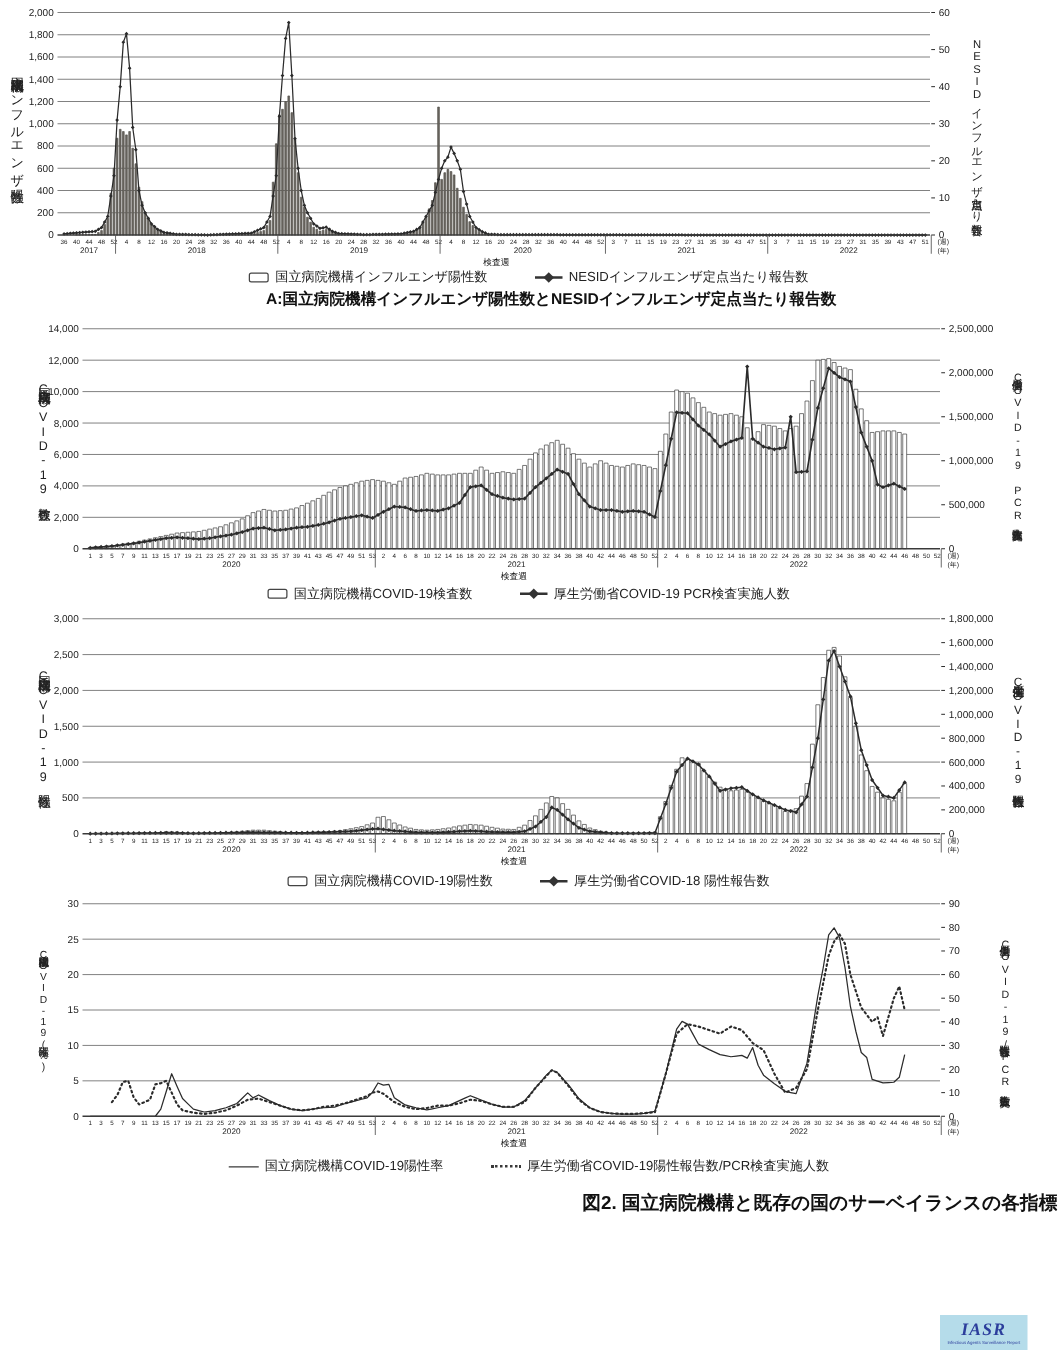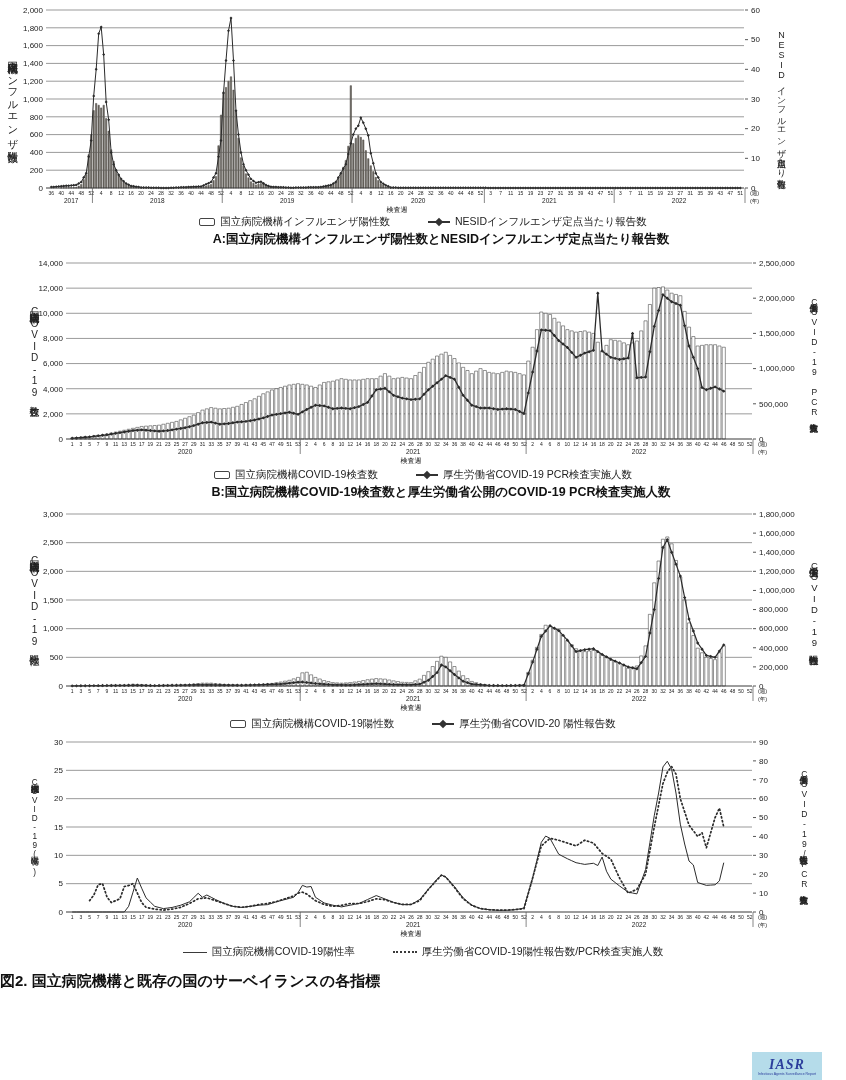--- a/index.html
+++ b/index.html
@@ -12,21 +12,21 @@
           line-height:1.02;letter-spacing:0.5px;color:#222;}
   .legend{display:flex;justify-content:center;align-items:center;gap:38px;height:16px;font-size:10.5px;color:#222;}
   .legend-item{display:flex;align-items:center;gap:5px;}
   .sym-bar{display:inline-block;width:14px;height:6px;border:1.2px solid #444;border-radius:2px;background:#fff;}
   .sym-line{display:inline-block;width:22px;height:9px;position:relative;}
   .sym-line .ln{position:absolute;left:0;right:0;top:3.8px;height:1.6px;background:#333;}
   .sym-line .dm{position:absolute;left:8px;top:1px;width:6px;height:6px;background:#333;transform:rotate(45deg);}
   .sym-solid{display:inline-block;width:24px;height:0;border-top:1.6px solid #3a3a3a;}
   .sym-dotted{display:inline-block;width:24px;height:0;border-top:2.2px dotted #3a3a3a;}
   .chart-title{text-align:center;font-size:12.5px;font-weight:bold;height:18px;margin-top:1px;color:#111;padding-left:36px;}
-  .caption{text-align:left;font-size:15px;font-weight:bold;margin-top:12px;color:#111;}
+  .caption{text-align:right;font-size:15px;font-weight:bold;margin-top:12px;color:#111;}
   .logo{position:absolute;right:24px;top:1052px;width:70px;height:30px;background:#b5dcea;
         display:flex;flex-direction:column;align-items:center;justify-content:center;line-height:1;}
   .logo .iasr{font-family:"Liberation Serif","DejaVu Serif",serif;font-style:italic;font-weight:bold;
         font-size:14px;color:#2c3e9c;letter-spacing:1px;}
   .logo .sub{font-size:3.5px;color:#2c3e9c;margin-top:1px;white-space:nowrap;}
 </style>
 </head>
 <body>
 
 <div class="page">
@@ -314,21 +314,20 @@
         <span>国立病院機構COVID-19検査数</span>
       </span>
       <span class="legend-item">
         <span class="sym-line">
             <i class="ln"></i>
             <b class="dm"></b>
           </span>
         <span>厚生労働省COVID-19 PCR検査実施人数</span>
       </span>
     </div>
-    <div class="chart-title">B:国立病院機構COVID-19検査数と厚生労働省公開のCOVID-19 PCR検査実施人数</div>
   </section>
 
   <section class="panel">
     <div class="vlabel" style="left:26px;top:12px;height:172px;width:16px;font-size:10px;">国立病院機構COVID-19陽性数</div>
     <div class="vlabel" style="left:806px;top:12px;height:180px;width:16px;font-size:9.5px;letter-spacing:0;">厚生労働省COVID-19陽性報告数</div>
     <svg width="846" height="214" viewBox="0 0 846 214">
         <g>
           <line x1="66" y1="155.33333333333334" x2="752" y2="155.33333333333334" stroke="#6f6f6f" stroke-width="0.7"></line>
           <line x1="66" y1="126.66666666666667" x2="752" y2="126.66666666666667" stroke="#6f6f6f" stroke-width="0.7"></line>
           <line x1="66" y1="98" x2="752" y2="98" stroke="#6f6f6f" stroke-width="0.7"></line>
@@ -461,21 +460,21 @@
     <div class="legend">
       <span class="legend-item">
         <span class="sym-bar"></span>
         <span>国立病院機構COVID-19陽性数</span>
       </span>
       <span class="legend-item">
         <span class="sym-line">
             <i class="ln"></i>
             <b class="dm"></b>
           </span>
-        <span>厚生労働省COVID-20 陽性報告数</span>
+        <span>厚生労働省COVID-18 陽性報告数</span>
       </span>
     </div>
   </section>
 
   <section class="panel">
     <div class="vlabel" style="left:26px;top:10px;height:170px;width:16px;font-size:8.2px;letter-spacing:0;">国立病院機構COVID-19陽性率(%)</div>
     <div class="vlabel" style="left:790px;top:4px;height:186px;width:28px;font-size:8.5px;letter-spacing:0;">厚生労働省COVID-19陽性報告数/PCR検査実施人数</div>
     <svg width="846" height="212" viewBox="0 0 846 212">
         <g>
           <line x1="66" y1="151.66666666666666" x2="752" y2="151.66666666666666" stroke="#6f6f6f" stroke-width="0.7"></line>

